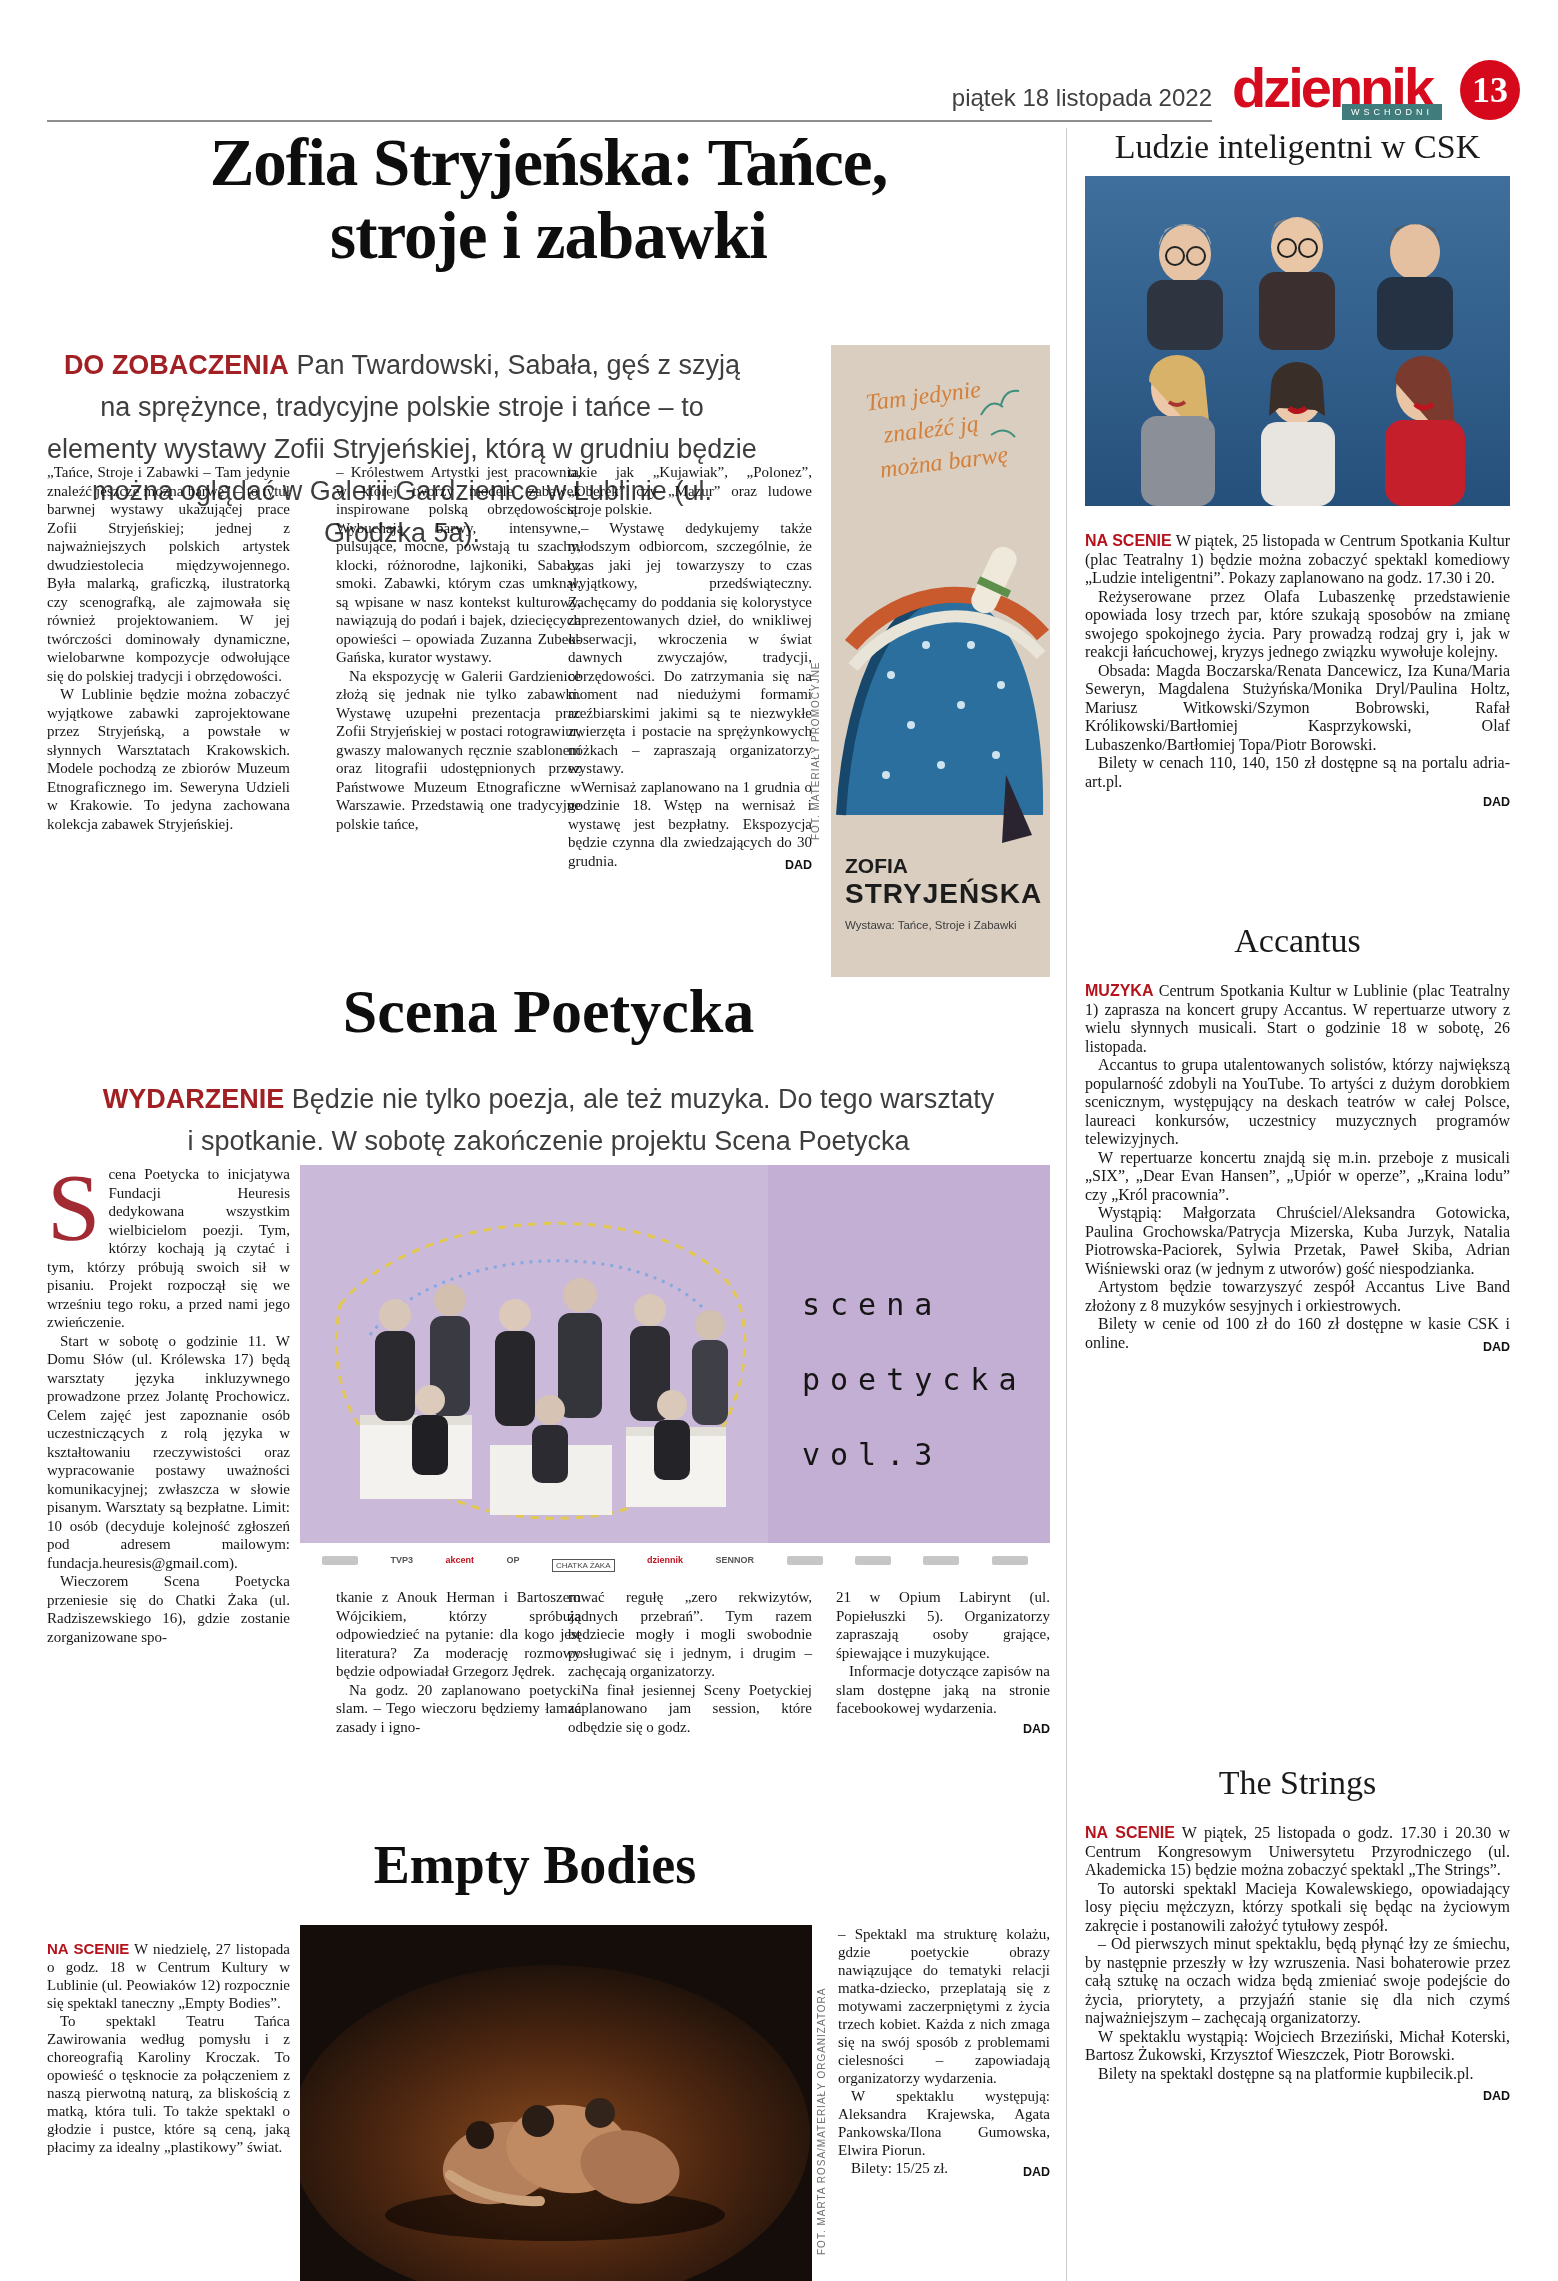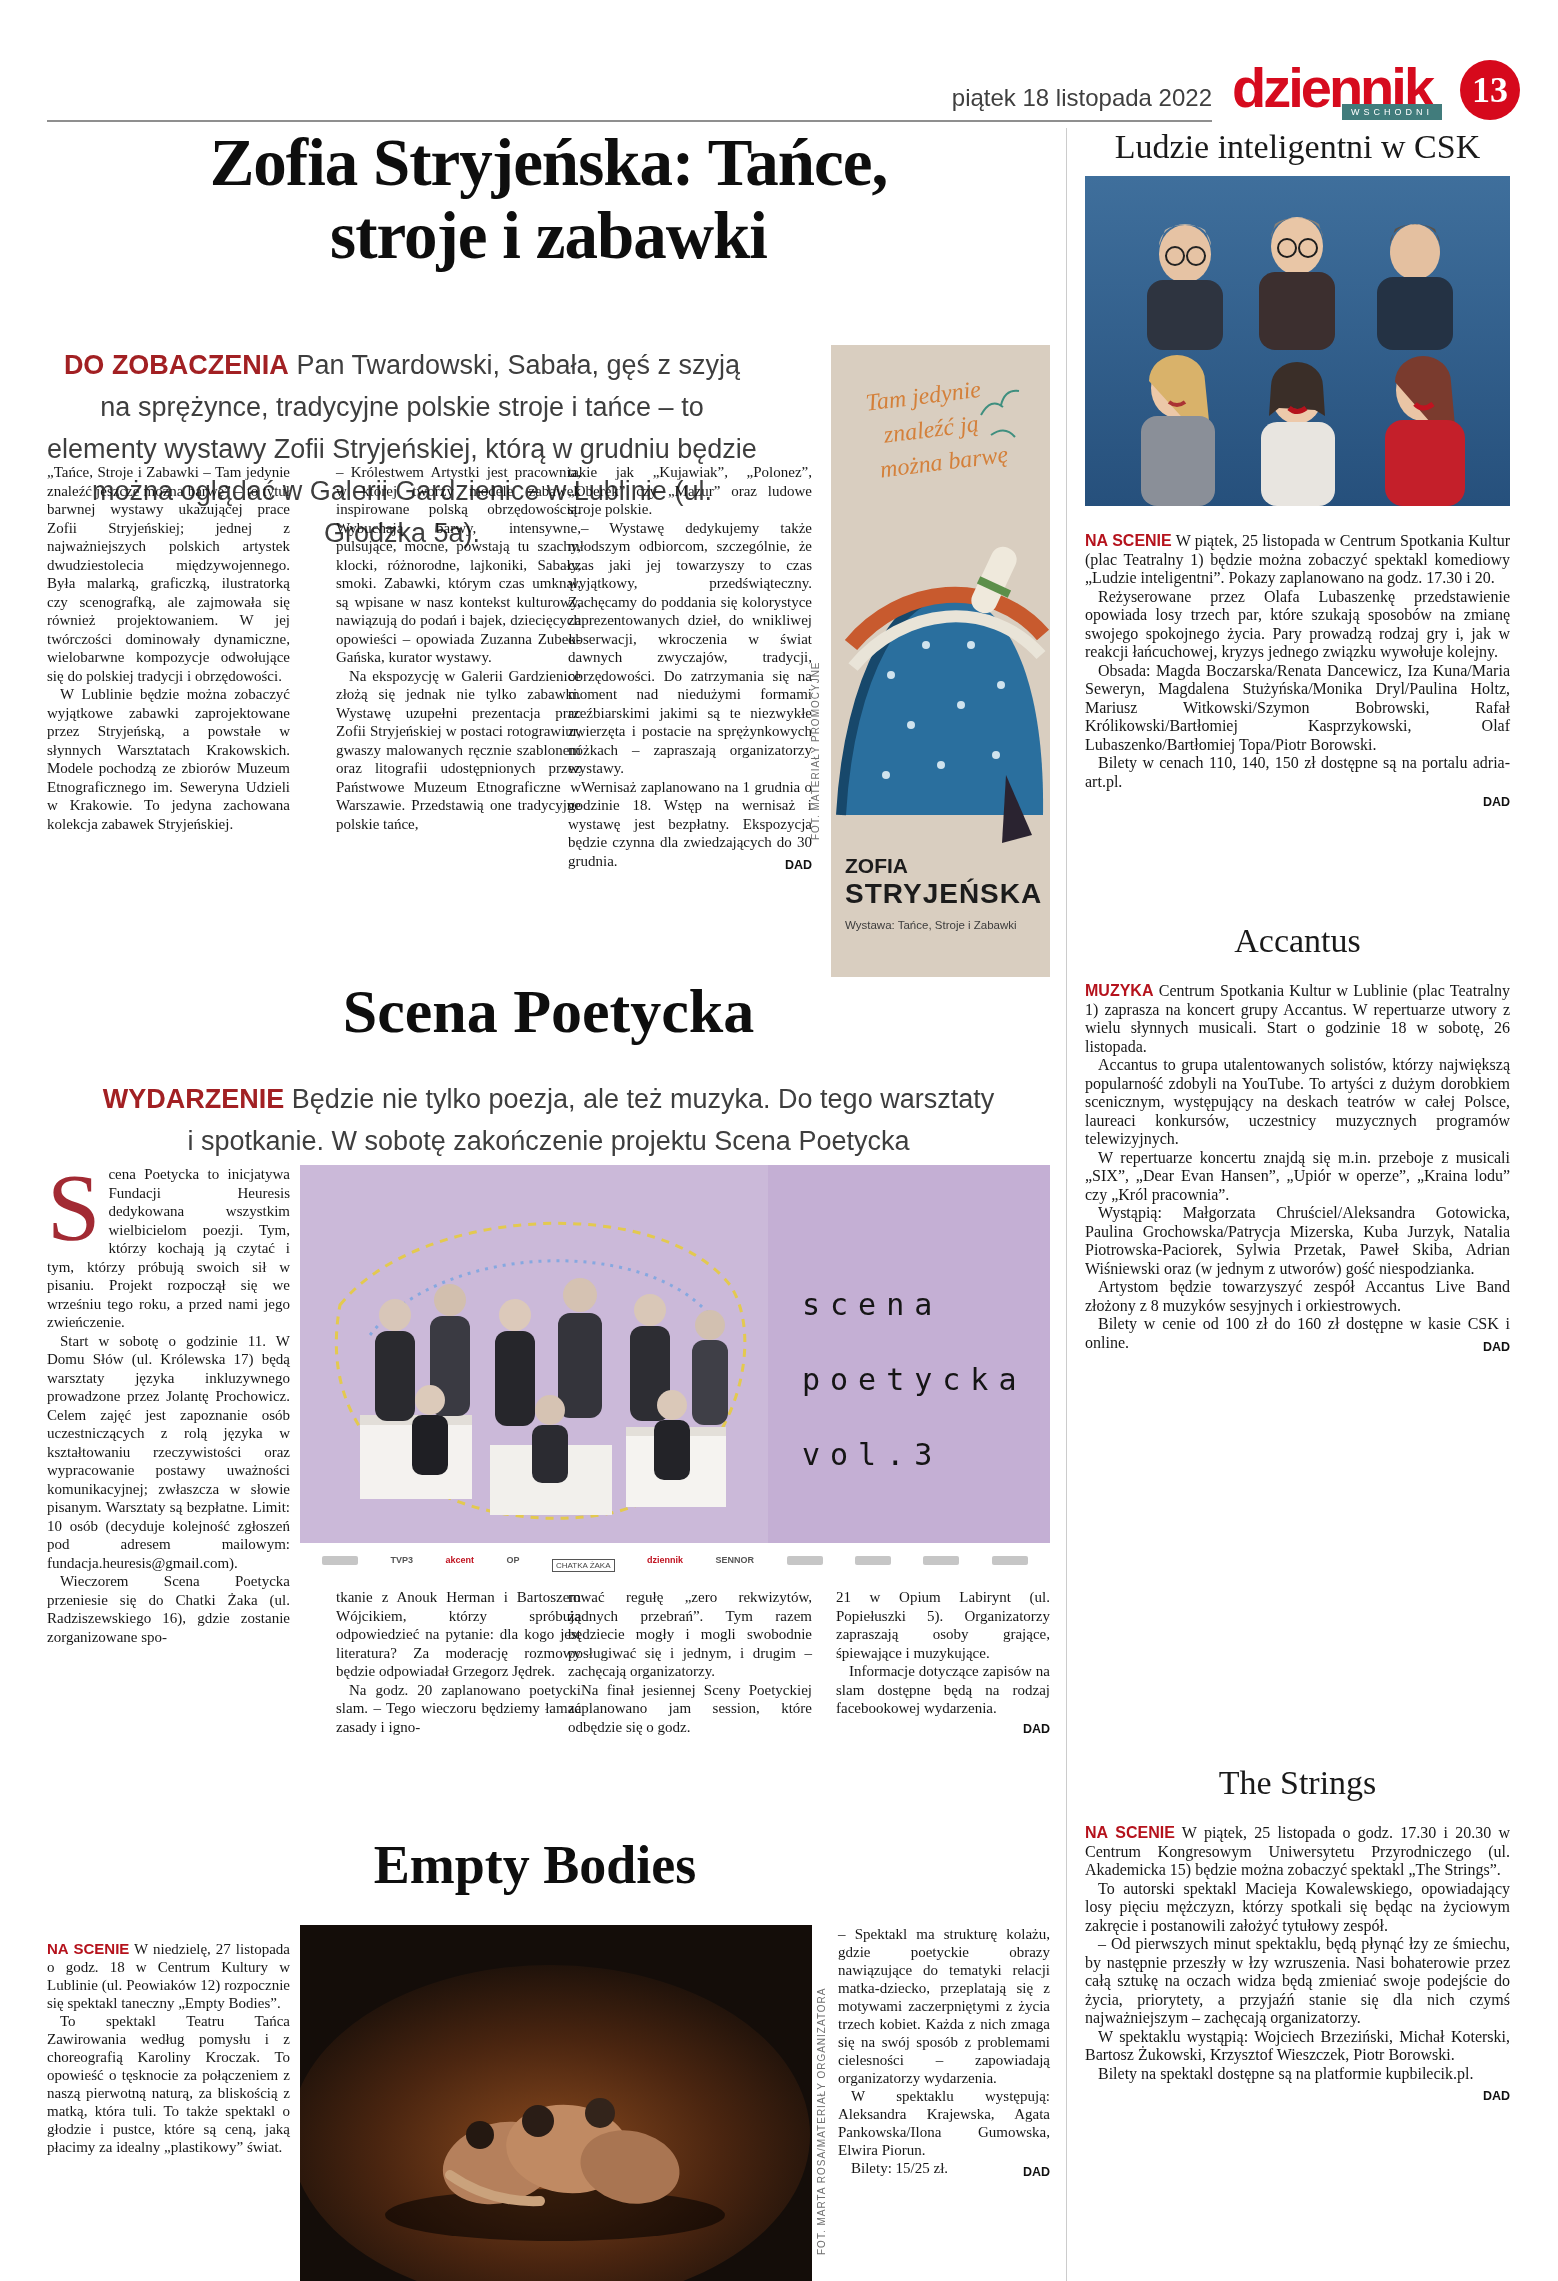--- a/index.html
+++ b/index.html
@@ -209,21 +209,21 @@
   <div class="abs tcol mainp c2" style="top:1588px;">
     <p class="jp">tkanie z Anouk Herman i Bartoszem Wójcikiem, którzy spróbują odpowiedzieć na pytanie: dla kogo jest literatura? Za moderację rozmowy będzie odpowiadał Grzegorz Jędrek.</p>
     <p class="jp ind">Na godz. 20 zaplanowano poetycki slam. – Tego wieczoru będziemy łamać zasady i igno-</p>
   </div>
   <div class="abs tcol mainp c3" style="top:1588px;">
     <p class="jp">rować regułę „zero rekwizytów, żadnych przebrań”. Tym razem będziecie mogły i mogli swobodnie posługiwać się i jednym, i drugim – zachęcają organizatorzy.</p>
     <p class="jp ind">Na finał jesiennej Sceny Poetyckiej zaplanowano jam session, które odbędzie się o godz.</p>
   </div>
   <div class="abs tcol mainp c4" style="top:1588px;">
     <p class="jp">21 w Opium Labirynt (ul. Popiełuszki 5). Organizatorzy zapraszają osoby grające, śpiewające i muzykujące.</p>
-    <p class="jp ind">Informacje dotyczące zapisów na slam dostępne będą na rodzaj facebookowej wydarzenia.</p>
+    <p class="jp ind">Informacje dotyczące zapisów na slam dostępne jaką na stronie facebookowej wydarzenia.</p>
     <div class="dad-line">DAD</div>
   </div>
 
   <div class="abs sec-big eb-title">Empty Bodies</div>
 
   <div class="abs tcol ebp c1" style="top:1940px;">
     <p class="jp"><span class="kick kick-red">NA SCENIE</span> <span>W niedzielę, 27 listopada o godz. 18 w Centrum Kultury w Lublinie (ul. Peowiaków 12) rozpocznie się spektakl taneczny „Empty Bodies”.</span></p>
     <p class="jp ind">To spektakl Teatru Tańca Zawirowania według pomysłu i z choreografią Karoliny Kroczak. To opowieść o tęsknocie za połączeniem z naszą pierwotną naturą, za bliskością z matką, która tuli. To także spektakl o głodzie i pustce, które są ceną, jaką płacimy za idealny „plastikowy” świat.</p>
   </div>
 

